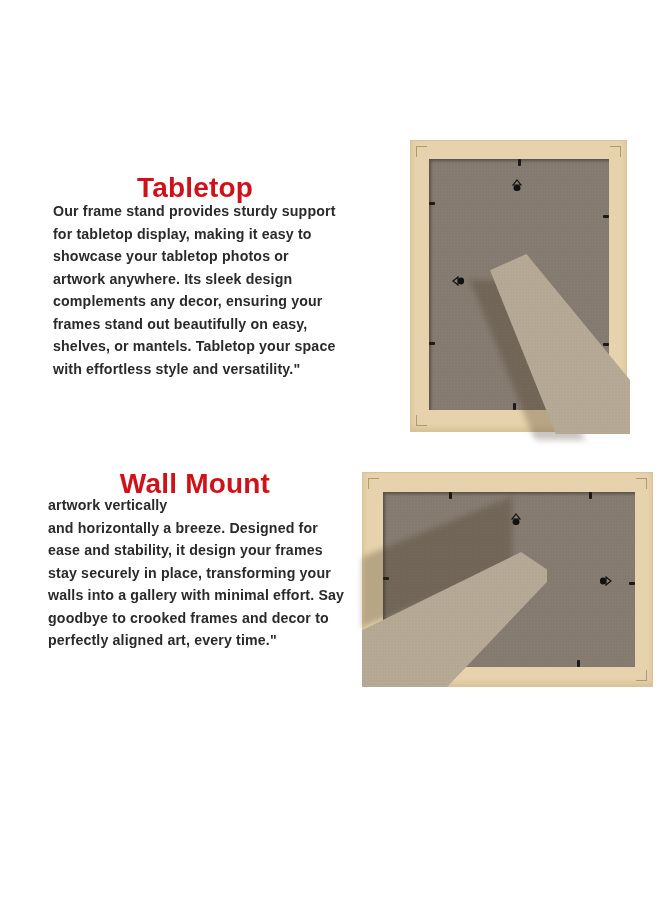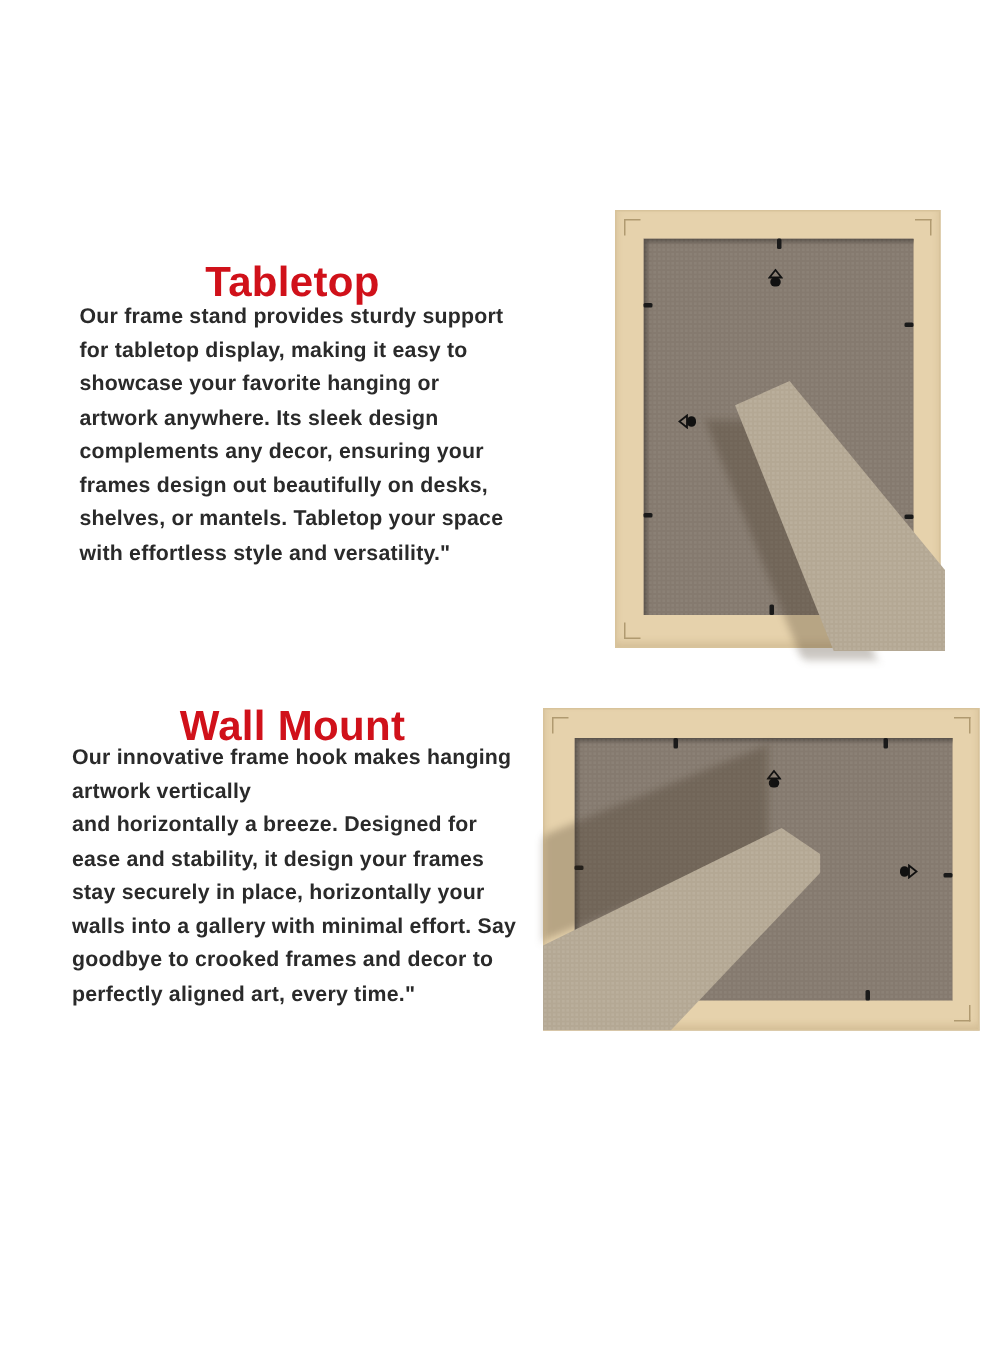--- a/index.html
+++ b/index.html
@@ -25,24 +25,24 @@
              background-size: 3px 3px; }
     .stand-shadow { position: absolute; background: rgba(60,45,30,0.28); filter: blur(3px); }
   </style>
 </head>
 <body>
 
 <div class="section-title" style="left:120px; top:172px; width:150px;">Tabletop</div>
 <div class="section-body" style="left:53px; top:200px;">
   <span>Our frame stand provides sturdy support</span>
   <span>for tabletop display, making it easy to</span>
-  <span>showcase your favorite hanging or</span>
+  <span>showcase your tabletop photos or</span>
   <span>artwork anywhere. Its sleek design</span>
   <span>complements any decor, ensuring your</span>
-  <span>frames design out beautifully on desks,</span>
+  <span>frames stand out beautifully on easy,</span>
   <span>shelves, or mantels. Tabletop your space</span>
   <span>with effortless style and versatility."</span>
 </div>
 
 <div class="frame" style="left:410px; top:140px; width:217px; height:292px;">
   <div class="corner" style="left:6px; top:6px;"></div>
   <div class="corner" style="right:6px; top:6px; transform:scaleX(-1);"></div>
   <div class="corner" style="left:6px; bottom:6px; transform:scaleY(-1);"></div>
   <div class="backing" style="left:19px; top:19px; width:180px; height:251px; box-shadow: inset 2px 2px 3px rgba(0,0,0,0.35);">
     <div class="clip" style="left:89px; top:0; width:3px; height:7px;"></div>
@@ -60,25 +60,24 @@
       <rect x="6" y="1.5" width="6" height="7" rx="3" fill="#111"></rect>
     </svg>
   </div>
   <div class="stand-shadow" style="left:60px; top:140px; width:50px; height:160px; transform:skewX(22deg); transform-origin: top left;"></div>
   <div class="stand" style="left:80px; top:114px; width:140px; height:180px;
               clip-path: polygon(0% 9%, 26% 0%, 100% 70%, 100% 100%, 47% 100%);"></div>
 </div>
 
 <div class="section-title" style="left:110px; top:468px; width:170px;">Wall Mount</div>
 <div class="section-body" style="left:48px; top:494px;">
-  <span>Our innovative frame hook makes hanging</span>
   <span>artwork vertically</span>
   <span>and horizontally a breeze. Designed for</span>
   <span>ease and stability, it design your frames</span>
-  <span>stay securely in place, horizontally your</span>
+  <span>stay securely in place, transforming your</span>
   <span>walls into a gallery with minimal effort. Say</span>
   <span>goodbye to crooked frames and decor to</span>
   <span>perfectly aligned art, every time."</span>
 </div>
 
 <div class="frame" style="left:362px; top:472px; width:291px; height:215px;">
   <div class="corner" style="left:6px; top:6px;"></div>
   <div class="corner" style="right:6px; top:6px; transform:scaleX(-1);"></div>
   <div class="corner" style="right:6px; bottom:6px; transform:scale(-1,-1);"></div>
   <div class="backing" style="left:21px; top:20px; width:252px; height:175px; box-shadow: inset 2px 2px 3px rgba(0,0,0,0.35);">

